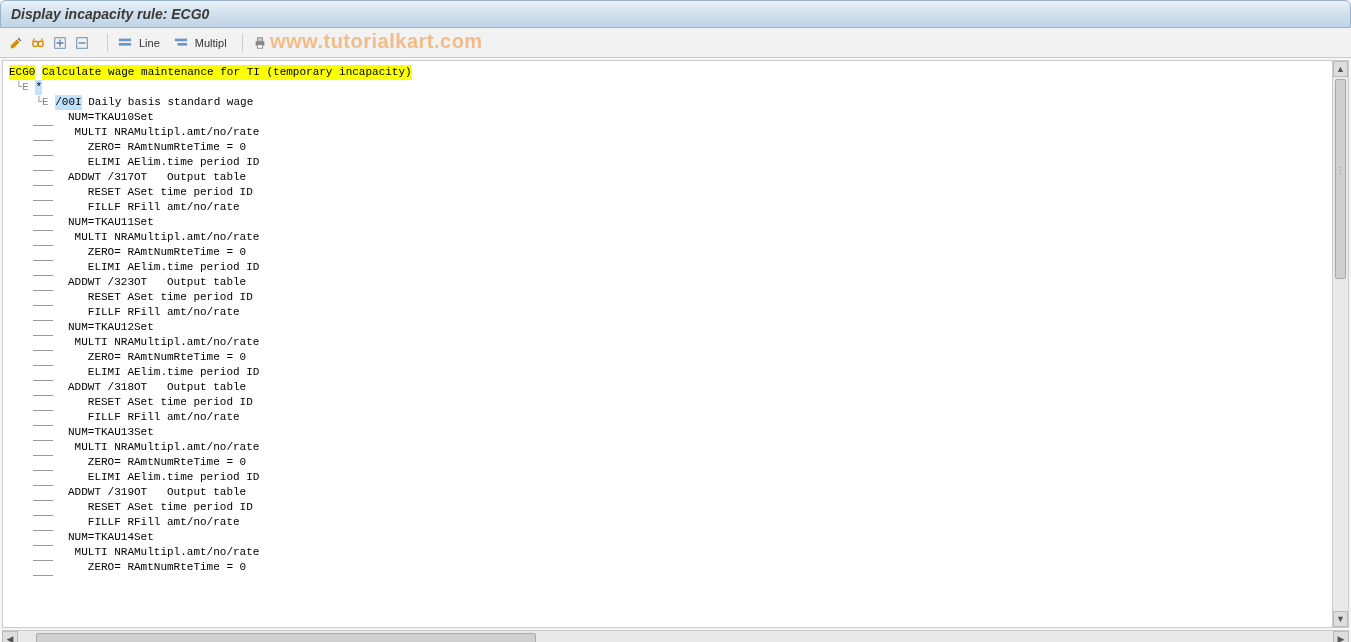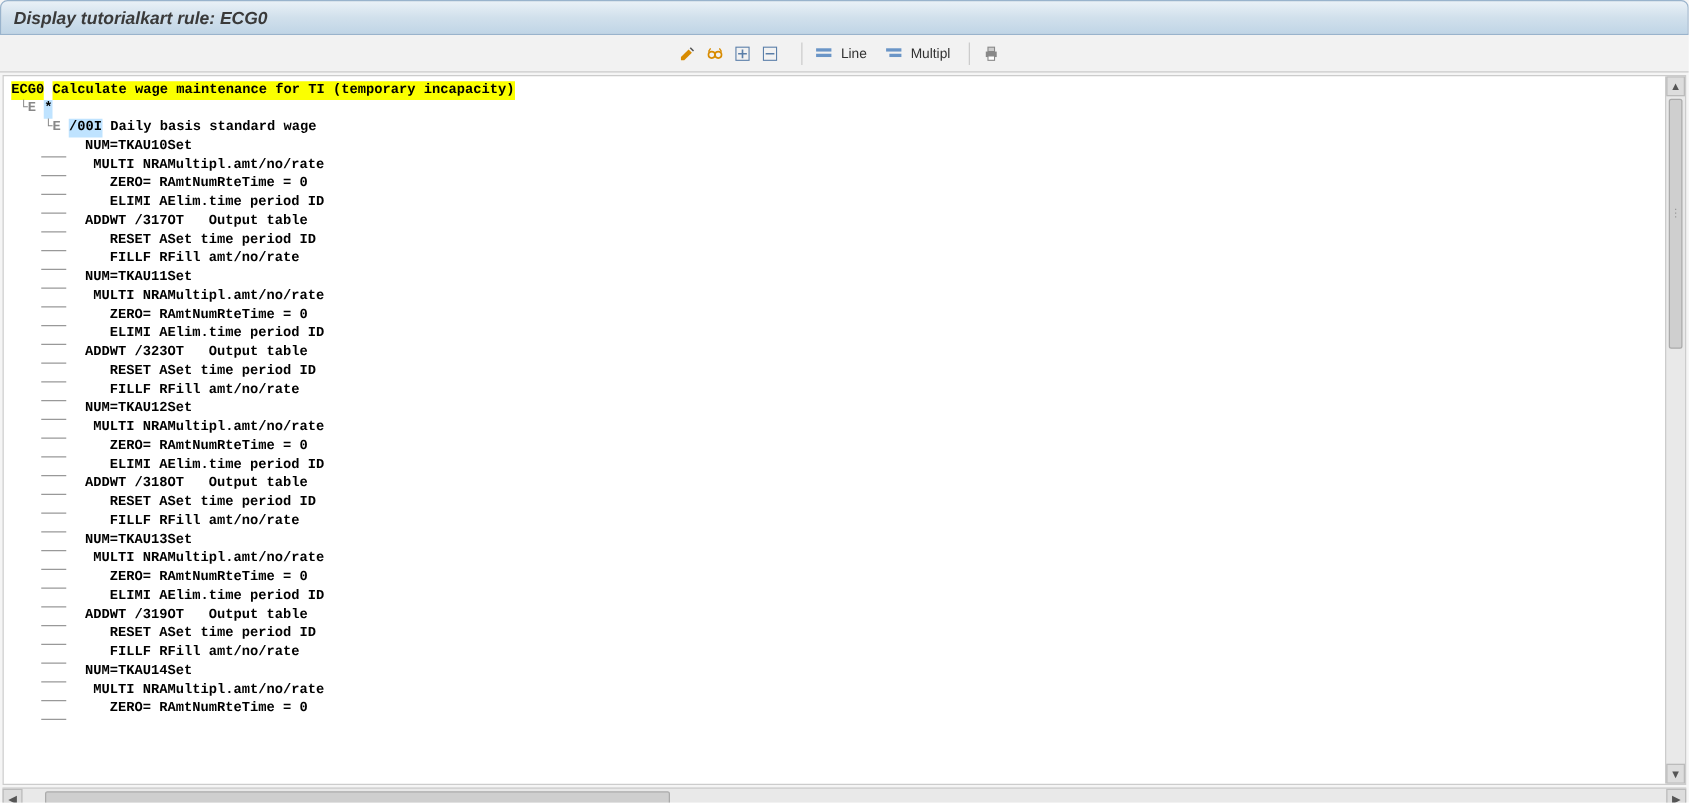--- a/index.html
+++ b/index.html
@@ -25,21 +25,20 @@
     }
     .toolbar {
       background: #f2f2f2;
       height: 30px;
       border-bottom: 1px solid #ccc;
       display: flex;
       align-items: center;
       padding: 0 6px;
       gap: 3px;
       position: relative;
-      justify-content: center;
     }
     .tbtn {
       width: 20px;
       height: 20px;
       display: inline-flex;
       align-items: center;
       justify-content: center;
       border: 1px solid transparent;
       cursor: pointer;
       font-size: 12px;
@@ -58,21 +57,20 @@
       letter-spacing: 0.5px;
       pointer-events: none;
     }
     .content-wrap {
       position: relative;
       height: calc(642px - 28px - 30px - 16px);
       border: 1px solid #ccc;
       background: #fff;
       margin: 2px;
       overflow: hidden;
-      font-weight: bold;
     }
     .tree-area {
       font-family: "Lucida Console", "Courier New", monospace;
       font-size: 11px;
       line-height: 15px;
       padding: 4px 6px;
       white-space: pre;
       color: #000;
       height: 100%;
       overflow: hidden;
@@ -143,21 +141,21 @@
     .hscroll .thumb {
       position:absolute; top:2px; bottom:2px; left:18px; width:500px;
       background:#cfcfcf; border:1px solid #aaa; border-radius:2px; cursor:pointer;
     }
     .toolbar svg { width:14px; height:14px; }
   </style>
 </head>
 <body>
 
 <div class="title-bar">
-  <span>Display tutorialkart rule: ECG0</span>
+  <span>Display incapacity rule: ECG0</span>
 </div>
 
 <div class="toolbar">
   <div class="tgroup">
     <span class="tbtn">
       <svg viewBox="0 0 16 16">
           <path d="M2 11l7-7 3 3-7 7H2v-3z" fill="#d88b00"></path>
           <path d="M10 3l3 3 1-1-3-3-1 1z" fill="#555"></path>
         </svg>
     </span>
@@ -203,20 +201,21 @@
   <div class="sep"></div>
   <div class="tgroup">
     <span class="tbtn">
       <svg viewBox="0 0 16 16">
           <rect x="3" y="6" width="10" height="5" fill="#888"></rect>
           <rect x="5" y="2" width="6" height="4" fill="#ccc" stroke="#888"></rect>
           <rect x="5" y="10" width="6" height="4" fill="#fff" stroke="#888"></rect>
         </svg>
     </span>
   </div>
+  <span class="watermark">www.tutorialkart.com</span>
 </div>
 
 <div class="content-wrap">
   <div class="tree-area" id="tree"><div class="node-row"><span class="hl-yellow">ECG0</span><span> </span><span class="hl-yellow">Calculate wage maintenance for TI (temporary incapacity)</span></div><div class="node-row"><span class="branch"> └E </span><span class="hl-blue">*</span></div><div class="node-row"><span class="branch">    └E </span><span class="hl-blue">/00I</span><span> </span><span>Daily basis standard wage</span></div><div class="node-row"><span class="connector"></span><span class="col-op">NUM=TKAU10</span><span class="col-desc">Set</span></div><div class="node-row"><span class="connector"></span><span class="col-op">MULTI NRA</span><span class="col-desc">Multipl.amt/no/rate</span></div><div class="node-row"><span class="connector"></span><span class="col-op">ZERO= R</span><span class="col-desc">AmtNumRteTime = 0</span></div><div class="node-row"><span class="connector"></span><span class="col-op">ELIMI A</span><span class="col-desc">Elim.time period ID</span></div><div class="node-row"><span class="connector"></span><span class="col-op">ADDWT /317</span><span class="col-desc">OT   Output table</span></div><div class="node-row"><span class="connector"></span><span class="col-op">RESET A</span><span class="col-desc">Set time period ID</span></div><div class="node-row"><span class="connector"></span><span class="col-op">FILLF R</span><span class="col-desc">Fill amt/no/rate</span></div><div class="node-row"><span class="connector"></span><span class="col-op">NUM=TKAU11</span><span class="col-desc">Set</span></div><div class="node-row"><span class="connector"></span><span class="col-op">MULTI NRA</span><span class="col-desc">Multipl.amt/no/rate</span></div><div class="node-row"><span class="connector"></span><span class="col-op">ZERO= R</span><span class="col-desc">AmtNumRteTime = 0</span></div><div class="node-row"><span class="connector"></span><span class="col-op">ELIMI A</span><span class="col-desc">Elim.time period ID</span></div><div class="node-row"><span class="connector"></span><span class="col-op">ADDWT /323</span><span class="col-desc">OT   Output table</span></div><div class="node-row"><span class="connector"></span><span class="col-op">RESET A</span><span class="col-desc">Set time period ID</span></div><div class="node-row"><span class="connector"></span><span class="col-op">FILLF R</span><span class="col-desc">Fill amt/no/rate</span></div><div class="node-row"><span class="connector"></span><span class="col-op">NUM=TKAU12</span><span class="col-desc">Set</span></div><div class="node-row"><span class="connector"></span><span class="col-op">MULTI NRA</span><span class="col-desc">Multipl.amt/no/rate</span></div><div class="node-row"><span class="connector"></span><span class="col-op">ZERO= R</span><span class="col-desc">AmtNumRteTime = 0</span></div><div class="node-row"><span class="connector"></span><span class="col-op">ELIMI A</span><span class="col-desc">Elim.time period ID</span></div><div class="node-row"><span class="connector"></span><span class="col-op">ADDWT /318</span><span class="col-desc">OT   Output table</span></div><div class="node-row"><span class="connector"></span><span class="col-op">RESET A</span><span class="col-desc">Set time period ID</span></div><div class="node-row"><span class="connector"></span><span class="col-op">FILLF R</span><span class="col-desc">Fill amt/no/rate</span></div><div class="node-row"><span class="connector"></span><span class="col-op">NUM=TKAU13</span><span class="col-desc">Set</span></div><div class="node-row"><span class="connector"></span><span class="col-op">MULTI NRA</span><span class="col-desc">Multipl.amt/no/rate</span></div><div class="node-row"><span class="connector"></span><span class="col-op">ZERO= R</span><span class="col-desc">AmtNumRteTime = 0</span></div><div class="node-row"><span class="connector"></span><span class="col-op">ELIMI A</span><span class="col-desc">Elim.time period ID</span></div><div class="node-row"><span class="connector"></span><span class="col-op">ADDWT /319</span><span class="col-desc">OT   Output table</span></div><div class="node-row"><span class="connector"></span><span class="col-op">RESET A</span><span class="col-desc">Set time period ID</span></div><div class="node-row"><span class="connector"></span><span class="col-op">FILLF R</span><span class="col-desc">Fill amt/no/rate</span></div><div class="node-row"><span class="connector"></span><span class="col-op">NUM=TKAU14</span><span class="col-desc">Set</span></div><div class="node-row"><span class="connector"></span><span class="col-op">MULTI NRA</span><span class="col-desc">Multipl.amt/no/rate</span></div><div class="node-row"><span class="connector"></span><span class="col-op">ZERO= R</span><span class="col-desc">AmtNumRteTime = 0</span></div></div>
   <div class="vscroll">
     <div class="arrow-up">▲</div>
     <div class="thumb">
       <div class="grip">
           <div></div>
           <div></div>

